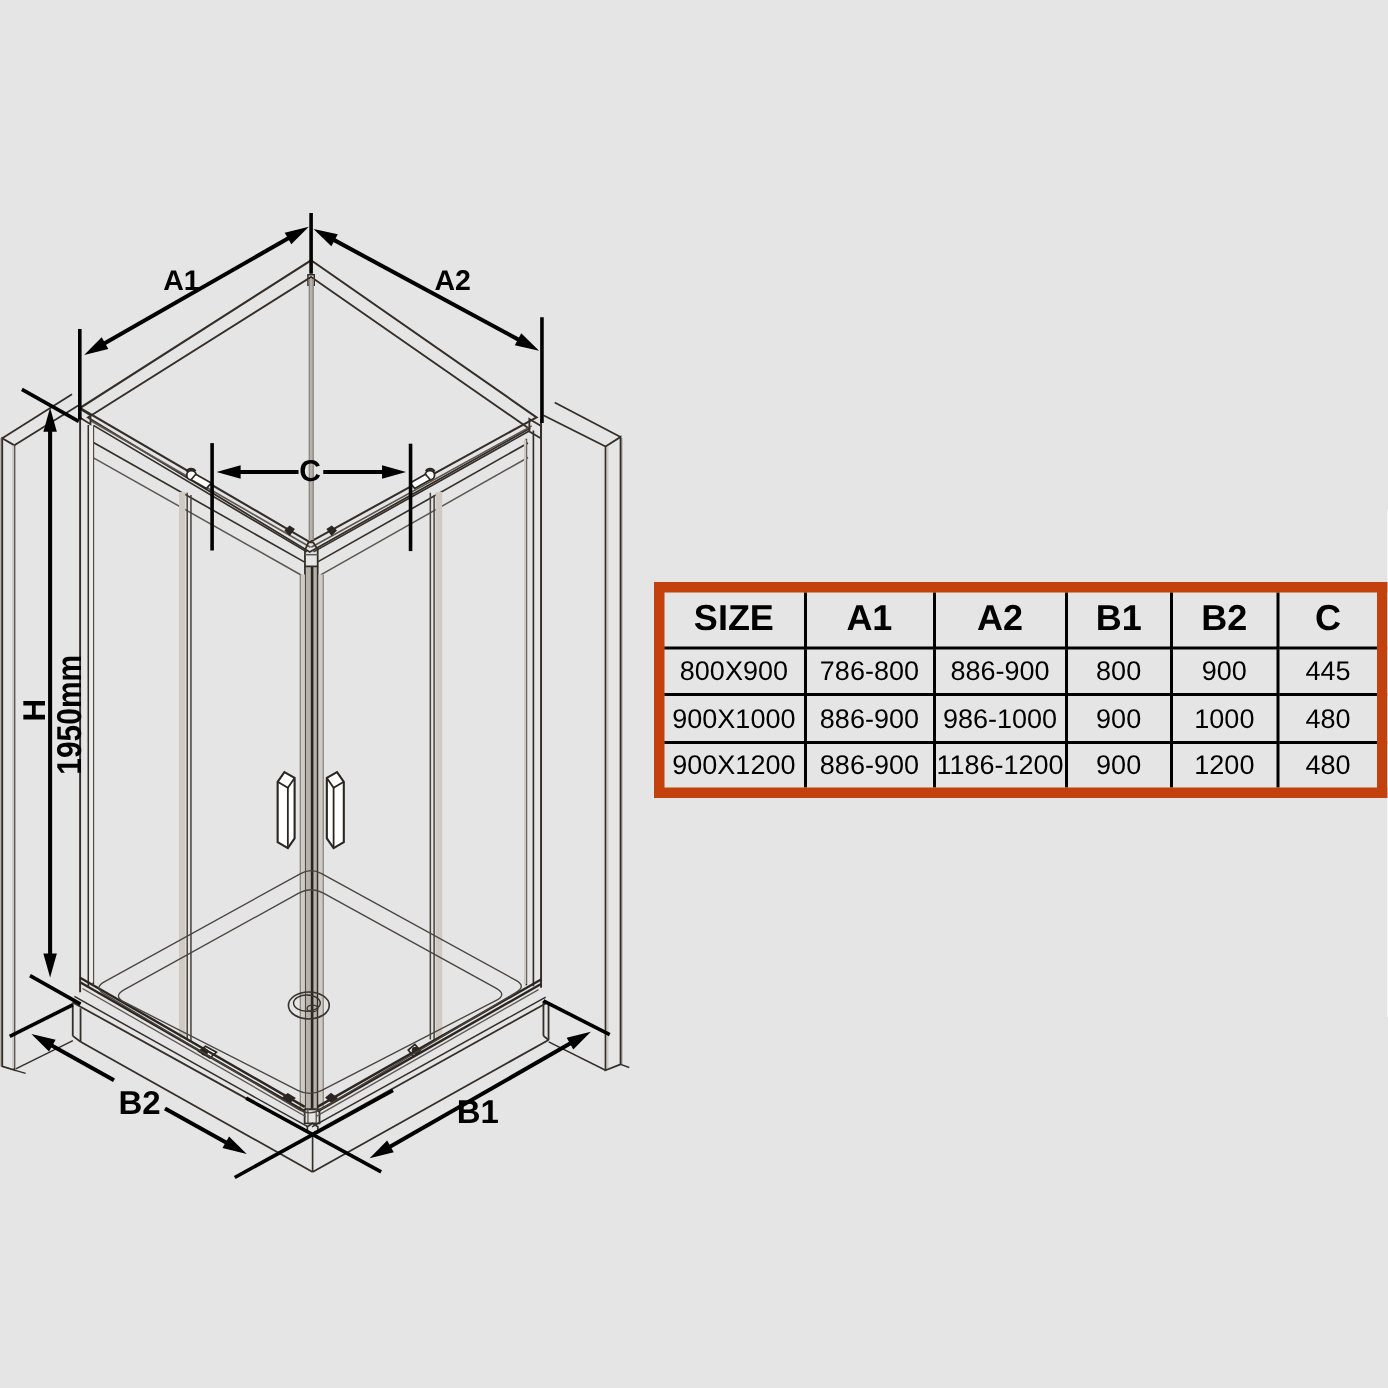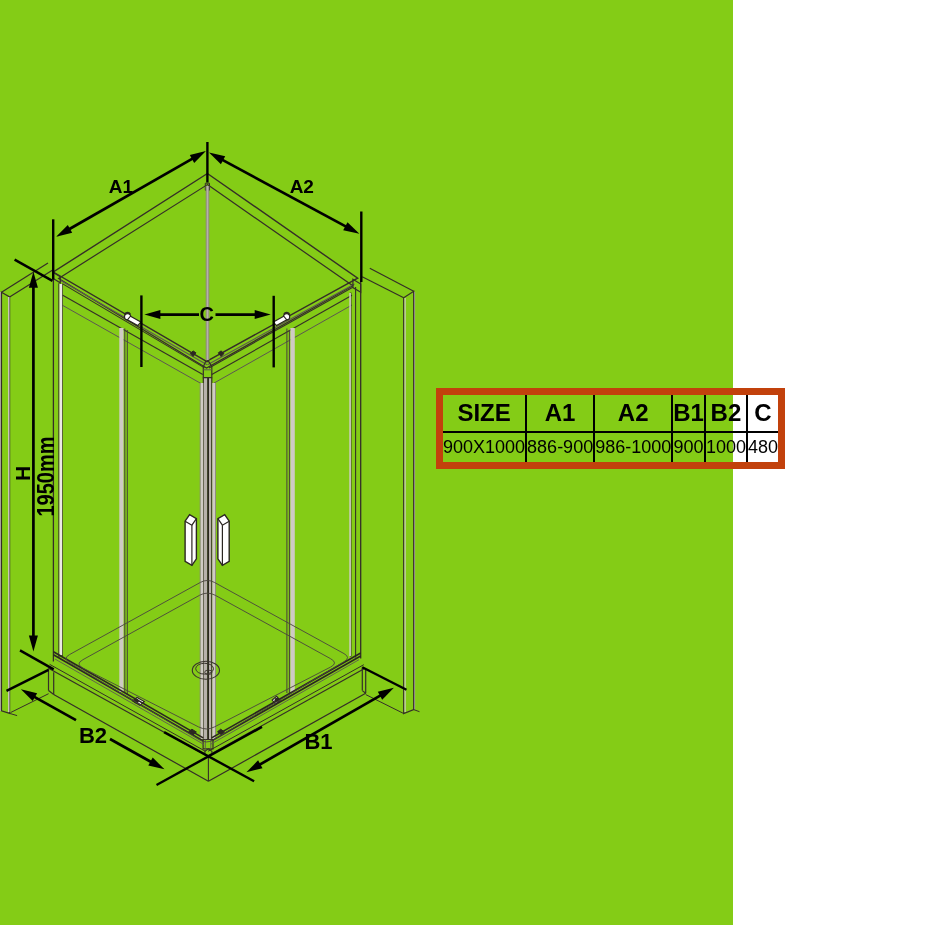--- a/index.html
+++ b/index.html
@@ -1,17 +1,17 @@
 <!DOCTYPE html>
 <html><head>
 <meta charset="utf-8">
 <style>
   html,body{margin:0;padding:0;background:#ffffff;width:925px;height:925px;overflow:hidden;}
   body{font-family:"Liberation Sans", sans-serif;}
-  #stage{position:relative;width:733px;height:925px;background:#84cc16;}
+  #stage{position:relative;width:925px;height:925px;background:#e5e5e5;}
   svg{position:absolute;left:0;top:0;}
   table.spec{position:absolute;left:436px;top:388px;border-collapse:collapse;table-layout:fixed;border:7px solid #c2410c;}
   table.spec td{border:2px solid #000;text-align:center;vertical-align:middle;padding:0;
     font-size:18px;color:#000;overflow:hidden;white-space:nowrap;}
   table.spec tr.hdr td{font-weight:bold;font-size:24px;}
 </style>
 </head>
 <body>
 <div id="stage">
 <svg width="925" height="925" viewBox="0 0 925 925">
@@ -289,28 +289,44 @@
   <tbody>
         <tr class="hdr">
     <td style="width:93px;height:36px;">SIZE</td>
           <td style="width:85px;">A1</td>
           <td style="width:86px;">A2</td>
           <td style="width:70px;">B1</td>
           <td style="width:70px;">B2</td>
           <td style="width:67px;">C</td>
   </tr>
 
+  <tr>
+          <td style="height:29.4px;">800X900</td>
+          <td>786-800</td>
+          <td>886-900</td>
+          <td>800</td>
+          <td>900</td>
+          <td>445</td>
+        </tr>
 
 
 
   <tr>
           <td style="height:29.4px;">900X1000</td>
           <td>886-900</td>
           <td>986-1000</td>
           <td>900</td>
           <td>1000</td>
           <td>480</td>
         </tr>
 
+  <tr>
+          <td style="height:29.4px;">900X1200</td>
+          <td>886-900</td>
+          <td>1186-1200</td>
+          <td>900</td>
+          <td>1200</td>
+          <td>480</td>
+        </tr>
 
 </tbody>
     </table>
 </div>
 
 </body></html>

